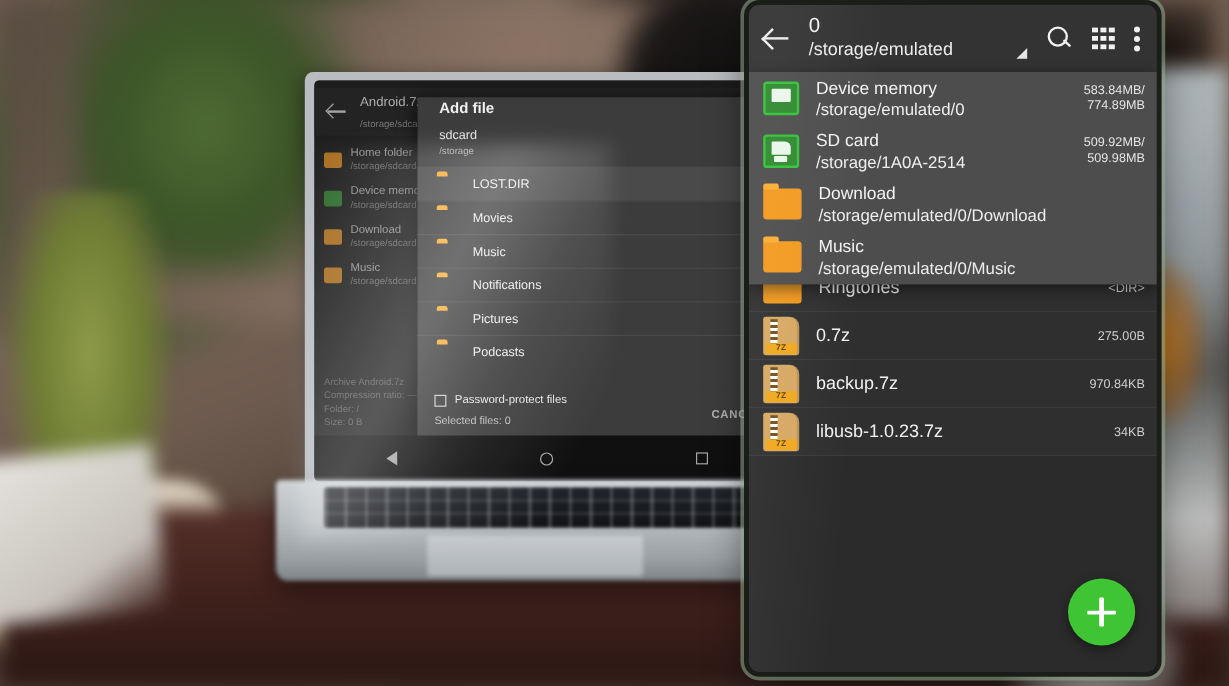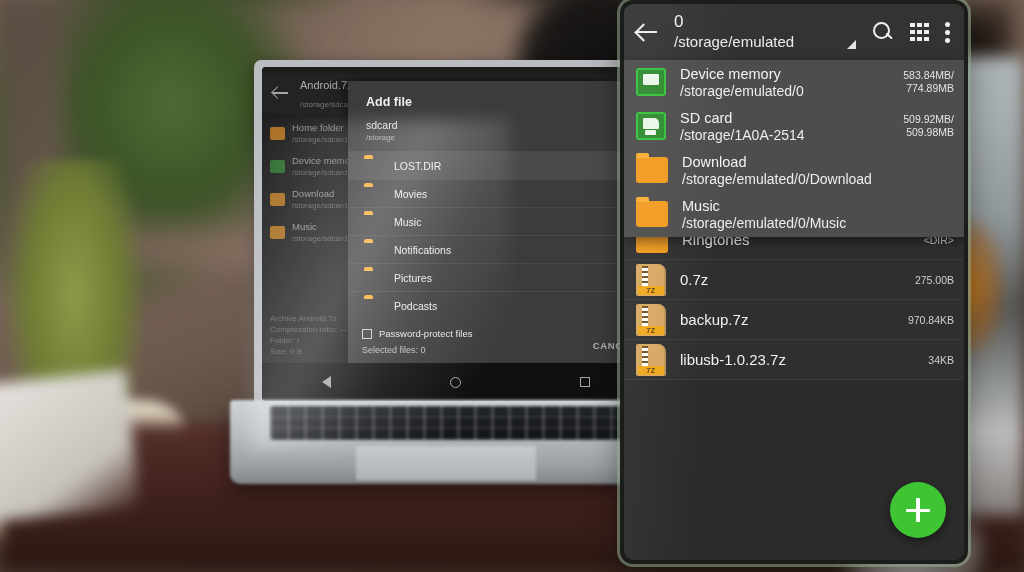--- a/index.html
+++ b/index.html
@@ -143,21 +143,21 @@
   .lap-info {
     position: absolute; left: 8px; bottom: 44px; color: #8d8d8d;
     font-size: 8px; line-height: 11px; opacity: .55;
   }
 
   
   .lap-dialog {
     position: absolute; left: 86px; top: 14px; right: 0; bottom: 38px;
     background: #3c3c3c; box-shadow: -3px 0 14px rgba(0,0,0,.5);
   }
-  .lap-dlg-title { color: #efefef; font-size: 12.5px; font-weight: bold; padding: 14px 0 10px 18px; }
+  .lap-dlg-title { color: #efefef; font-size: 12.5px; font-weight: bold; padding: 2px 0 10px 18px; }
   .lap-dlg-path { padding: 0 0 8px 18px; }
   .lap-dlg-path .n { color: #e2e2e2; font-size: 10.5px; line-height: 13px; }
   .lap-dlg-path .p { color: #b0b0b0; font-size: 8px; line-height: 11px; }
   .lap-dlg-row {
     display: flex; align-items: center; gap: 11px;
     padding: 6px 0 6px 16px; border-top: 1px solid #4a4a4a;
   }
   .lap-dlg-row.sel { background: #4a4a4a; }
   .lap-dlg-row .fld { width: 19px; height: 15px; flex: 0 0 auto; }
   .lap-dlg-row .nm { color: #ececec; font-size: 10.5px; }

